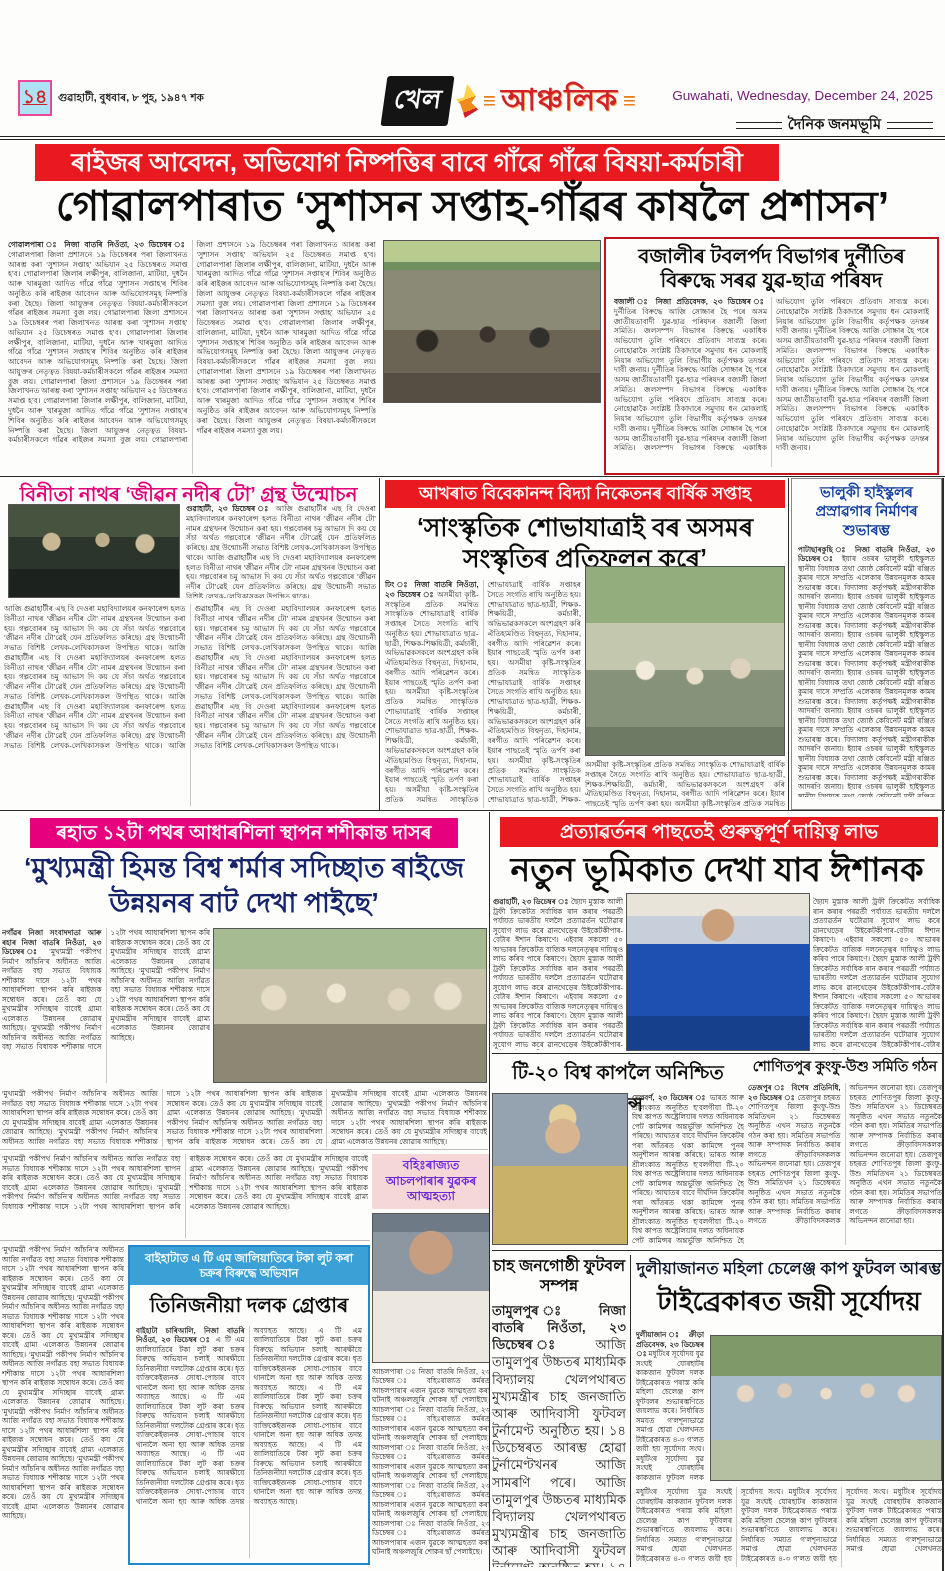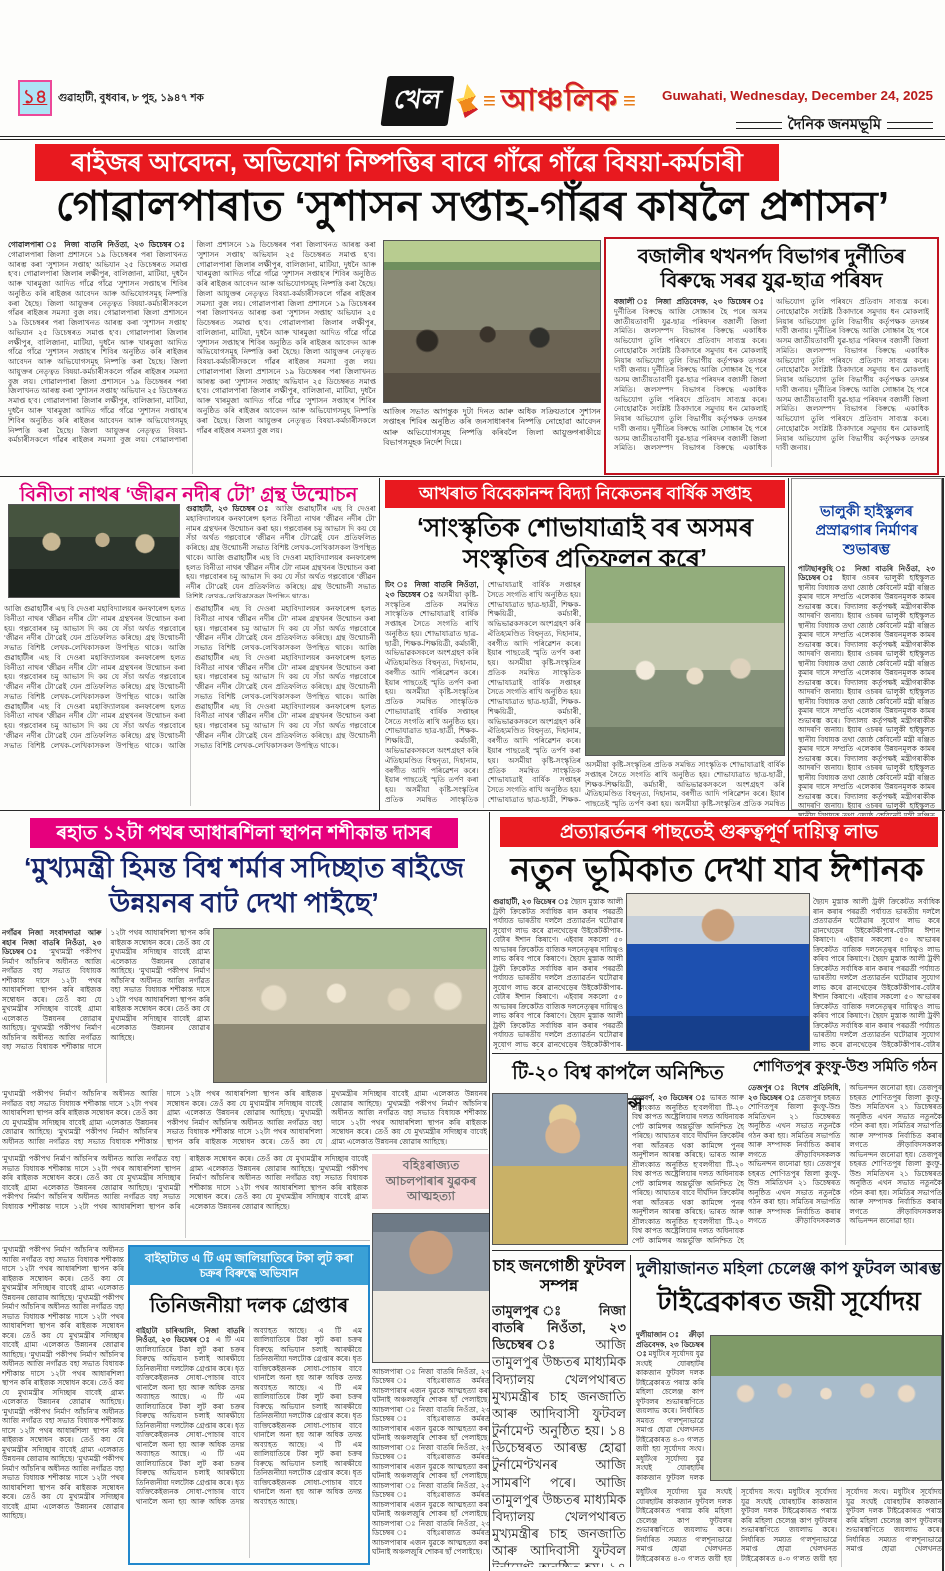--- a/index.html
+++ b/index.html
@@ -20,21 +20,21 @@
   #pageno{left:18px;top:80px;width:30px;height:32px;background:#aee3f5;border:2px solid #ec4899;
           color:#d2202a;font-weight:bold;font-size:19px;text-align:center;line-height:30px;text-decoration:underline;}
   #dl-as{left:58px;top:90px;font-size:10.5px;font-weight:bold;color:#222;}
   #masthead{left:360px;top:72px;width:300px;height:58px;display:flex;align-items:center;justify-content:center;gap:5px;}
   .khel{background:#141414;color:#ffffff;font-weight:bold;font-size:26px;padding:3px 10px;transform:skewX(-8deg);
         border-radius:3px;}
   .flame{width:22px;height:34px;background:linear-gradient(160deg,#ffd24a 0 45%,#f08a1d 45% 75%,#d2202a 75%);
          clip-path:polygon(50% 0,90% 35%,70% 55%,100% 75%,40% 100%,20% 60%,0 45%,35% 40%);}
   .mlines{color:#e87c17;font-weight:bold;font-size:22px;line-height:1;}
   .anchalik{color:#d2202a;font-weight:bold;font-size:30px;letter-spacing:1px;text-shadow:1px 1px 0 #f3b26a;}
-  #dl-en{right:12px;top:88px;font-size:13.5px;font-weight:bold;color:#b91c1c;}
+  #dl-en{right:12px;top:88px;font-size:13.5px;font-weight:normal;color:#701a75;}
   #paper{right:12px;top:113px;font-size:14.5px;font-weight:bold;color:#111;display:flex;align-items:center;gap:6px;}
   .eq{width:46px;height:5px;border-top:1.5px solid #222;border-bottom:1.5px solid #222;}
   #toprule{left:0;top:136px;right:0;height:4px;border-top:1.5px solid #222;border-bottom:1.5px solid #222;box-sizing:border-box;}
 </style>
 </head>
 <body>
 
 <div id="page">
 
   <div class="abs" id="pageno">১৪</div>
@@ -63,24 +63,23 @@
     <span class="dl">গোৱালপাৰা ঃ নিজা বাতৰি নিওঁতা, ২৩ ডিচেম্বৰ ঃ</span>
     <span>গোৱালপাৰা জিলা প্ৰশাসনে ১৯ ডিচেম্বৰৰ পৰা জিলাখনত আৰম্ভ কৰা ‘সুশাসন সপ্তাহ’ অভিযান ২৫ ডিচেম্বৰত সমাপ্ত হ’ব। গোৱালপাৰা জিলাৰ লক্ষীপুৰ, বালিজানা, মাটিয়া, দুধনৈ আৰু খাৰমুজা আদিত গাঁৱে গাঁৱে ‘সুশাসন সপ্তাহ’ৰ শিবিৰ অনুষ্ঠিত কৰি ৰাইজৰ আবেদন আৰু অভিযোগসমূহ নিষ্পত্তি কৰা হৈছে। জিলা আয়ুক্তৰ নেতৃত্বত বিষয়া-কৰ্মচাৰীসকলে গাঁৱৰ ৰাইজৰ সমস্যা বুজ লয়। গোৱালপাৰা জিলা প্ৰশাসনে ১৯ ডিচেম্বৰৰ পৰা জিলাখনত আৰম্ভ কৰা ‘সুশাসন সপ্তাহ’ অভিযান ২৫ ডিচেম্বৰত সমাপ্ত হ’ব। গোৱালপাৰা জিলাৰ লক্ষীপুৰ, বালিজানা, মাটিয়া, দুধনৈ আৰু খাৰমুজা আদিত গাঁৱে গাঁৱে ‘সুশাসন সপ্তাহ’ৰ শিবিৰ অনুষ্ঠিত কৰি ৰাইজৰ আবেদন আৰু অভিযোগসমূহ নিষ্পত্তি কৰা হৈছে। জিলা আয়ুক্তৰ নেতৃত্বত বিষয়া-কৰ্মচাৰীসকলে গাঁৱৰ ৰাইজৰ সমস্যা বুজ লয়। গোৱালপাৰা জিলা প্ৰশাসনে ১৯ ডিচেম্বৰৰ পৰা জিলাখনত আৰম্ভ কৰা ‘সুশাসন সপ্তাহ’ অভিযান ২৫ ডিচেম্বৰত সমাপ্ত হ’ব। গোৱালপাৰা জিলাৰ লক্ষীপুৰ, বালিজানা, মাটিয়া, দুধনৈ আৰু খাৰমুজা আদিত গাঁৱে গাঁৱে ‘সুশাসন সপ্তাহ’ৰ শিবিৰ অনুষ্ঠিত কৰি ৰাইজৰ আবেদন আৰু অভিযোগসমূহ নিষ্পত্তি কৰা হৈছে। জিলা আয়ুক্তৰ নেতৃত্বত বিষয়া-কৰ্মচাৰীসকলে গাঁৱৰ ৰাইজৰ সমস্যা বুজ লয়। গোৱালপাৰা জিলা প্ৰশাসনে ১৯ ডিচেম্বৰৰ পৰা জিলাখনত আৰম্ভ কৰা ‘সুশাসন সপ্তাহ’ অভিযান ২৫ ডিচেম্বৰত সমাপ্ত হ’ব। গোৱালপাৰা জিলাৰ লক্ষীপুৰ, বালিজানা, মাটিয়া, দুধনৈ আৰু খাৰমুজা আদিত গাঁৱে গাঁৱে ‘সুশাসন সপ্তাহ’ৰ শিবিৰ অনুষ্ঠিত কৰি ৰাইজৰ আবেদন আৰু অভিযোগসমূহ নিষ্পত্তি কৰা হৈছে। জিলা আয়ুক্তৰ নেতৃত্বত বিষয়া-কৰ্মচাৰীসকলে গাঁৱৰ ৰাইজৰ সমস্যা বুজ লয়। গোৱালপাৰা জিলা প্ৰশাসনে ১৯ ডিচেম্বৰৰ পৰা জিলাখনত আৰম্ভ কৰা ‘সুশাসন সপ্তাহ’ অভিযান ২৫ ডিচেম্বৰত সমাপ্ত হ’ব। গোৱালপাৰা জিলাৰ লক্ষীপুৰ, বালিজানা, মাটিয়া, দুধনৈ আৰু খাৰমুজা আদিত গাঁৱে গাঁৱে ‘সুশাসন সপ্তাহ’ৰ শিবিৰ অনুষ্ঠিত কৰি ৰাইজৰ আবেদন আৰু অভিযোগসমূহ নিষ্পত্তি কৰা হৈছে। জিলা আয়ুক্তৰ নেতৃত্বত বিষয়া-কৰ্মচাৰীসকলে গাঁৱৰ ৰাইজৰ সমস্যা বুজ লয়। গোৱালপাৰা জিলা প্ৰশাসনে ১৯ ডিচেম্বৰৰ পৰা জিলাখনত আৰম্ভ কৰা ‘সুশাসন সপ্তাহ’ অভিযান ২৫ ডিচেম্বৰত সমাপ্ত হ’ব। গোৱালপাৰা জিলাৰ লক্ষীপুৰ, বালিজানা, মাটিয়া, দুধনৈ আৰু খাৰমুজা আদিত গাঁৱে গাঁৱে ‘সুশাসন সপ্তাহ’ৰ শিবিৰ অনুষ্ঠিত কৰি ৰাইজৰ আবেদন আৰু অভিযোগসমূহ নিষ্পত্তি কৰা হৈছে। জিলা আয়ুক্তৰ নেতৃত্বত বিষয়া-কৰ্মচাৰীসকলে গাঁৱৰ ৰাইজৰ সমস্যা বুজ লয়।</span>
   </div>
 
   <div class="abs photo" style="left:383px;top:240px;width:218px;height:163px;
        background:
         radial-gradient(circle at 20% 62%,#2e2a24 0 5%,transparent 6%),
         radial-gradient(circle at 48% 58%,#3a332b 0 5%,transparent 6%),
         radial-gradient(circle at 72% 60%,#30302c 0 5%,transparent 6%),
         linear-gradient(180deg,#b8cc90 0 13%,#6f8f5e 13% 18%,#8a8a76 18% 55%,#6b6353 55% 82%,#564e42 82%);"></div>
-  <div class="abs bt" style="left:383px;top:407px;width:218px;height:66px;font-size:7.8px;">আজিৰ সভাত আগন্তুক দুটা দিনত আৰু অধিক সক্ৰিয়তাৰে সুশাসন সপ্তাহৰ শিবিৰ অনুষ্ঠিত কৰি জনসাধাৰণৰ নিষ্পত্তি নোহোৱা আবেদন আৰু অভিযোগসমূহ নিষ্পত্তি কৰিবলৈ জিলা আয়ুক্তগৰাকীয়ে বিভাগসমূহক নিৰ্দেশ দিয়ে।</div>
 
   <div class="abs boxed" style="left:604px;top:237px;width:335px;height:238px;border:2.5px solid #c1121f;padding:5px 8px;">
-    <div class="headline" style="font-size:20px;line-height:1.2;">বজালীৰ থখনৰ্পদ বিভাগৰ দুৰ্নীতিৰ বিৰুদ্ধে সৰৱ যুৱ-ছাত্ৰ পৰিষদ</div>
+    <div class="headline" style="font-size:20px;line-height:1.2;">বজালীৰ টবলৰ্পদ বিভাগৰ দুৰ্নীতিৰ বিৰুদ্ধে সৰৱ যুৱ-ছাত্ৰ পৰিষদ</div>
     <div class="bt c2" style="height:170px;margin-top:5px;">
       <span class="dl">বজালী ঃ নিজা প্ৰতিবেদক, ২৩ ডিচেম্বৰ ঃ</span>
       <span>দুৰ্নীতিৰ বিৰুদ্ধে আজি সোচ্চাৰ হৈ পৰে অসম জাতীয়তাবাদী যুৱ-ছাত্ৰ পৰিষদৰ বজালী জিলা সমিতি। জলসম্পদ বিভাগৰ বিৰুদ্ধে একাধিক অভিযোগ তুলি পৰিষদে প্ৰতিবাদ সাব্যস্ত কৰে। নোহোৱাকৈ সংশ্লিষ্ট ঠিকাদাৰে সমুদায় ধন মোকলাই নিয়াৰ অভিযোগ তুলি বিভাগীয় কৰ্তৃপক্ষক তদন্তৰ দাবী জনায়। দুৰ্নীতিৰ বিৰুদ্ধে আজি সোচ্চাৰ হৈ পৰে অসম জাতীয়তাবাদী যুৱ-ছাত্ৰ পৰিষদৰ বজালী জিলা সমিতি। জলসম্পদ বিভাগৰ বিৰুদ্ধে একাধিক অভিযোগ তুলি পৰিষদে প্ৰতিবাদ সাব্যস্ত কৰে। নোহোৱাকৈ সংশ্লিষ্ট ঠিকাদাৰে সমুদায় ধন মোকলাই নিয়াৰ অভিযোগ তুলি বিভাগীয় কৰ্তৃপক্ষক তদন্তৰ দাবী জনায়। দুৰ্নীতিৰ বিৰুদ্ধে আজি সোচ্চাৰ হৈ পৰে অসম জাতীয়তাবাদী যুৱ-ছাত্ৰ পৰিষদৰ বজালী জিলা সমিতি। জলসম্পদ বিভাগৰ বিৰুদ্ধে একাধিক অভিযোগ তুলি পৰিষদে প্ৰতিবাদ সাব্যস্ত কৰে। নোহোৱাকৈ সংশ্লিষ্ট ঠিকাদাৰে সমুদায় ধন মোকলাই নিয়াৰ অভিযোগ তুলি বিভাগীয় কৰ্তৃপক্ষক তদন্তৰ দাবী জনায়। দুৰ্নীতিৰ বিৰুদ্ধে আজি সোচ্চাৰ হৈ পৰে অসম জাতীয়তাবাদী যুৱ-ছাত্ৰ পৰিষদৰ বজালী জিলা সমিতি। জলসম্পদ বিভাগৰ বিৰুদ্ধে একাধিক অভিযোগ তুলি পৰিষদে প্ৰতিবাদ সাব্যস্ত কৰে। নোহোৱাকৈ সংশ্লিষ্ট ঠিকাদাৰে সমুদায় ধন মোকলাই নিয়াৰ অভিযোগ তুলি বিভাগীয় কৰ্তৃপক্ষক তদন্তৰ দাবী জনায়। দুৰ্নীতিৰ বিৰুদ্ধে আজি সোচ্চাৰ হৈ পৰে অসম জাতীয়তাবাদী যুৱ-ছাত্ৰ পৰিষদৰ বজালী জিলা সমিতি। জলসম্পদ বিভাগৰ বিৰুদ্ধে একাধিক অভিযোগ তুলি পৰিষদে প্ৰতিবাদ সাব্যস্ত কৰে। নোহোৱাকৈ সংশ্লিষ্ট ঠিকাদাৰে সমুদায় ধন মোকলাই নিয়াৰ অভিযোগ তুলি বিভাগীয় কৰ্তৃপক্ষক তদন্তৰ দাবী জনায়।</span>
     </div>
   </div>
 
   <div class="abs hline" style="left:0;top:476px;width:945px;"></div>
 
   <div class="abs headline" style="left:0;top:480px;width:377px;font-size:19.5px;color:#e0007a;">বিনীতা নাথৰ ‘জীৱন নদীৰ টো’ গ্ৰন্থ উন্মোচন</div>
   <div class="abs photo" style="left:8px;top:504px;width:172px;height:94px;
@@ -110,21 +109,21 @@
         radial-gradient(circle at 30% 55%,#f2eadb 0 5%,transparent 6%),
         radial-gradient(circle at 55% 58%,#e9ddc8 0 5%,transparent 6%),
         radial-gradient(circle at 78% 54%,#ded2bd 0 5%,transparent 6%),
         linear-gradient(180deg,#93ad7c 0 30%,#c3c7ae 30% 55%,#86927a 55% 85%,#6e7a64 85%);"></div>
   <div class="abs bt" style="left:585px;top:760px;width:200px;height:48px;">
     <span>অসমীয়া কৃষ্টি-সংস্কৃতিৰ প্ৰতিক সমন্বিত সাংস্কৃতিক শোভাযাত্ৰাই বাৰ্ষিক সপ্তাহৰ সৈতে সংগতি ৰাখি অনুষ্ঠিত হয়। শোভাযাত্ৰাত ছাত্ৰ-ছাত্ৰী, শিক্ষক-শিক্ষয়িত্ৰী, কৰ্মচাৰী, অভিভাৱকসকলে অংশগ্ৰহণ কৰি ঐতিহ্যমণ্ডিত বিহুনৃত্য, দিহানাম, বৰগীত আদি পৰিৱেশন কৰে। ইয়াৰ পাছতেই স্মৃতি তৰ্পণ কৰা হয়। অসমীয়া কৃষ্টি-সংস্কৃতিৰ প্ৰতিক সমন্বিত সাংস্কৃতিক শোভাযাত্ৰাই বাৰ্ষিক সপ্তাহৰ সৈতে সংগতি ৰাখি অনুষ্ঠিত হয়। শোভাযাত্ৰাত ছাত্ৰ-ছাত্ৰী, শিক্ষক-শিক্ষয়িত্ৰী, কৰ্মচাৰী, অভিভাৱকসকলে অংশগ্ৰহণ কৰি ঐতিহ্যমণ্ডিত বিহুনৃত্য, দিহানাম, বৰগীত আদি পৰিৱেশন কৰে। ইয়াৰ পাছতেই স্মৃতি তৰ্পণ কৰা হয়।</span>
   </div>
 
   <div class="abs vline" style="left:788px;top:478px;height:332px;"></div>
 
-  <div class="abs boxed" style="left:791px;top:478px;width:151px;height:332px;border:1px solid #8a8a8a;padding:23px 6px;">
+  <div class="abs boxed" style="left:791px;top:478px;width:151px;height:332px;border:1px solid #8a8a8a;padding:4px 6px;">
     <div class="headline" style="font-size:14.5px;line-height:1.3;color:#1240a0;">ভালুকী হাইস্কুলৰ প্ৰস্ৰাৱগাৰ নিৰ্মাণৰ শুভাৰম্ভ</div>
     <div class="bt" style="height:252px;margin-top:5px;font-size:7.2px;">
       <span class="dl">পাটাছাৰকুছি ঃ নিজা বাতৰি নিওঁতা, ২৩ ডিচেম্বৰ ঃ</span>
       <span>ইয়াৰ ওচৰৰ ভালুকী হাইস্কুলত স্থানীয় বিধায়ক তথা জ্যেষ্ঠ কেবিনেট মন্ত্ৰী ৰঞ্জিত কুমাৰ দাসে সম্প্ৰতি এলেকাৰ উন্নয়নমূলক কামৰ শুভাৰম্ভ কৰে। বিদ্যালয় কৰ্তৃপক্ষই মন্ত্ৰীগৰাকীক আদৰণি জনায়। ইয়াৰ ওচৰৰ ভালুকী হাইস্কুলত স্থানীয় বিধায়ক তথা জ্যেষ্ঠ কেবিনেট মন্ত্ৰী ৰঞ্জিত কুমাৰ দাসে সম্প্ৰতি এলেকাৰ উন্নয়নমূলক কামৰ শুভাৰম্ভ কৰে। বিদ্যালয় কৰ্তৃপক্ষই মন্ত্ৰীগৰাকীক আদৰণি জনায়। ইয়াৰ ওচৰৰ ভালুকী হাইস্কুলত স্থানীয় বিধায়ক তথা জ্যেষ্ঠ কেবিনেট মন্ত্ৰী ৰঞ্জিত কুমাৰ দাসে সম্প্ৰতি এলেকাৰ উন্নয়নমূলক কামৰ শুভাৰম্ভ কৰে। বিদ্যালয় কৰ্তৃপক্ষই মন্ত্ৰীগৰাকীক আদৰণি জনায়। ইয়াৰ ওচৰৰ ভালুকী হাইস্কুলত স্থানীয় বিধায়ক তথা জ্যেষ্ঠ কেবিনেট মন্ত্ৰী ৰঞ্জিত কুমাৰ দাসে সম্প্ৰতি এলেকাৰ উন্নয়নমূলক কামৰ শুভাৰম্ভ কৰে। বিদ্যালয় কৰ্তৃপক্ষই মন্ত্ৰীগৰাকীক আদৰণি জনায়। ইয়াৰ ওচৰৰ ভালুকী হাইস্কুলত স্থানীয় বিধায়ক তথা জ্যেষ্ঠ কেবিনেট মন্ত্ৰী ৰঞ্জিত কুমাৰ দাসে সম্প্ৰতি এলেকাৰ উন্নয়নমূলক কামৰ শুভাৰম্ভ কৰে। বিদ্যালয় কৰ্তৃপক্ষই মন্ত্ৰীগৰাকীক আদৰণি জনায়। ইয়াৰ ওচৰৰ ভালুকী হাইস্কুলত স্থানীয় বিধায়ক তথা জ্যেষ্ঠ কেবিনেট মন্ত্ৰী ৰঞ্জিত কুমাৰ দাসে সম্প্ৰতি এলেকাৰ উন্নয়নমূলক কামৰ শুভাৰম্ভ কৰে। বিদ্যালয় কৰ্তৃপক্ষই মন্ত্ৰীগৰাকীক আদৰণি জনায়। ইয়াৰ ওচৰৰ ভালুকী হাইস্কুলত স্থানীয় বিধায়ক তথা জ্যেষ্ঠ কেবিনেট মন্ত্ৰী ৰঞ্জিত কুমাৰ দাসে সম্প্ৰতি এলেকাৰ উন্নয়নমূলক কামৰ শুভাৰম্ভ কৰে। বিদ্যালয় কৰ্তৃপক্ষই মন্ত্ৰীগৰাকীক আদৰণি জনায়।</span>
     </div>
   </div>
 
   <div class="abs vline" style="left:942px;top:478px;height:1093px;width:1.5px;"></div>
   <div class="abs hline" style="left:0;top:810px;width:945px;"></div>
 
@@ -157,21 +156,21 @@
   <div class="abs boxed" style="left:128px;top:1245px;width:242px;height:320px;border:2px solid #2288cc;padding:0;">
     <div class="kicker" style="background:#3aa0d6;font-size:11.5px;line-height:1.3;padding:4px 6px;">বাইহাটাত এ টি এম জালিয়াতিৰে টকা লুট কৰা চক্ৰৰ বিৰুদ্ধে অভিযান</div>
     <div class="headline" style="font-size:20px;margin:5px 2px 3px;">তিনিজনীয়া দলক গ্ৰেপ্তাৰ</div>
     <div class="bt c2" style="height:232px;margin:0 6px;font-size:7.2px;">
       <span class="dl">বাইহাটা চাৰিআলি, নিজা বাতৰি নিওঁতা, ২৩ ডিচেম্বৰ ঃ</span>
       <span>এ টি এম জালিয়াতিৰে টকা লুট কৰা চক্ৰৰ বিৰুদ্ধে অভিযান চলাই আৰক্ষীয়ে তিনিজনীয়া দলটোক গ্ৰেপ্তাৰ কৰে। ধৃত ব্যক্তিকেইজনক সোধা-পোচাৰ বাবে থানালৈ অনা হয় আৰু অধিক তদন্ত অব্যাহত আছে। এ টি এম জালিয়াতিৰে টকা লুট কৰা চক্ৰৰ বিৰুদ্ধে অভিযান চলাই আৰক্ষীয়ে তিনিজনীয়া দলটোক গ্ৰেপ্তাৰ কৰে। ধৃত ব্যক্তিকেইজনক সোধা-পোচাৰ বাবে থানালৈ অনা হয় আৰু অধিক তদন্ত অব্যাহত আছে। এ টি এম জালিয়াতিৰে টকা লুট কৰা চক্ৰৰ বিৰুদ্ধে অভিযান চলাই আৰক্ষীয়ে তিনিজনীয়া দলটোক গ্ৰেপ্তাৰ কৰে। ধৃত ব্যক্তিকেইজনক সোধা-পোচাৰ বাবে থানালৈ অনা হয় আৰু অধিক তদন্ত অব্যাহত আছে। এ টি এম জালিয়াতিৰে টকা লুট কৰা চক্ৰৰ বিৰুদ্ধে অভিযান চলাই আৰক্ষীয়ে তিনিজনীয়া দলটোক গ্ৰেপ্তাৰ কৰে। ধৃত ব্যক্তিকেইজনক সোধা-পোচাৰ বাবে থানালৈ অনা হয় আৰু অধিক তদন্ত অব্যাহত আছে। এ টি এম জালিয়াতিৰে টকা লুট কৰা চক্ৰৰ বিৰুদ্ধে অভিযান চলাই আৰক্ষীয়ে তিনিজনীয়া দলটোক গ্ৰেপ্তাৰ কৰে। ধৃত ব্যক্তিকেইজনক সোধা-পোচাৰ বাবে থানালৈ অনা হয় আৰু অধিক তদন্ত অব্যাহত আছে। এ টি এম জালিয়াতিৰে টকা লুট কৰা চক্ৰৰ বিৰুদ্ধে অভিযান চলাই আৰক্ষীয়ে তিনিজনীয়া দলটোক গ্ৰেপ্তাৰ কৰে। ধৃত ব্যক্তিকেইজনক সোধা-পোচাৰ বাবে থানালৈ অনা হয় আৰু অধিক তদন্ত অব্যাহত আছে।</span>
     </div>
   </div>
 
   <div class="abs" style="left:372px;top:1154px;width:118px;">
-    <div style="background:#f6d7d8;color:#737373;font-weight:bold;font-size:12px;text-align:center;line-height:1.3;padding:4px 2px;">বহিঃৰাজ্যত আচলপাৰাৰ যুৱকৰ আত্মহত্যা</div>
+    <div style="background:#f6d7d8;color:#6d28d9;font-weight:bold;font-size:12px;text-align:center;line-height:1.3;padding:4px 2px;">বহিঃৰাজ্যত আচলপাৰাৰ যুৱকৰ আত্মহত্যা</div>
     <div class="photo" style="margin-top:4px;width:118px;height:150px;
          background:
           radial-gradient(circle at 50% 26%,#c79e7f 0 17%,transparent 18%),
           linear-gradient(180deg,#6e7a86 0 12%,#8d97a2 12% 52%,#ece8e0 52%);"></div>
     <div class="bt" style="margin-top:4px;height:205px;font-size:7.2px;">
       <span>আচলপাৰা ঃ নিজা বাতৰি নিওঁতা, ২৩ ডিচেম্বৰ ঃ বহিঃৰাজ্যত কৰ্মৰত আচলপাৰাৰ এজন যুৱকে আত্মহত্যা কৰা ঘটনাই অঞ্চলজুৰি শোকৰ ছাঁ পেলাইছে। আচলপাৰা ঃ নিজা বাতৰি নিওঁতা, ২৩ ডিচেম্বৰ ঃ বহিঃৰাজ্যত কৰ্মৰত আচলপাৰাৰ এজন যুৱকে আত্মহত্যা কৰা ঘটনাই অঞ্চলজুৰি শোকৰ ছাঁ পেলাইছে। আচলপাৰা ঃ নিজা বাতৰি নিওঁতা, ২৩ ডিচেম্বৰ ঃ বহিঃৰাজ্যত কৰ্মৰত আচলপাৰাৰ এজন যুৱকে আত্মহত্যা কৰা ঘটনাই অঞ্চলজুৰি শোকৰ ছাঁ পেলাইছে। আচলপাৰা ঃ নিজা বাতৰি নিওঁতা, ২৩ ডিচেম্বৰ ঃ বহিঃৰাজ্যত কৰ্মৰত আচলপাৰাৰ এজন যুৱকে আত্মহত্যা কৰা ঘটনাই অঞ্চলজুৰি শোকৰ ছাঁ পেলাইছে। আচলপাৰা ঃ নিজা বাতৰি নিওঁতা, ২৩ ডিচেম্বৰ ঃ বহিঃৰাজ্যত কৰ্মৰত আচলপাৰাৰ এজন যুৱকে আত্মহত্যা কৰা ঘটনাই অঞ্চলজুৰি শোকৰ ছাঁ পেলাইছে।</span>
     </div>
   </div>
 
   <div class="abs vline" style="left:489px;top:812px;height:759px;"></div>

